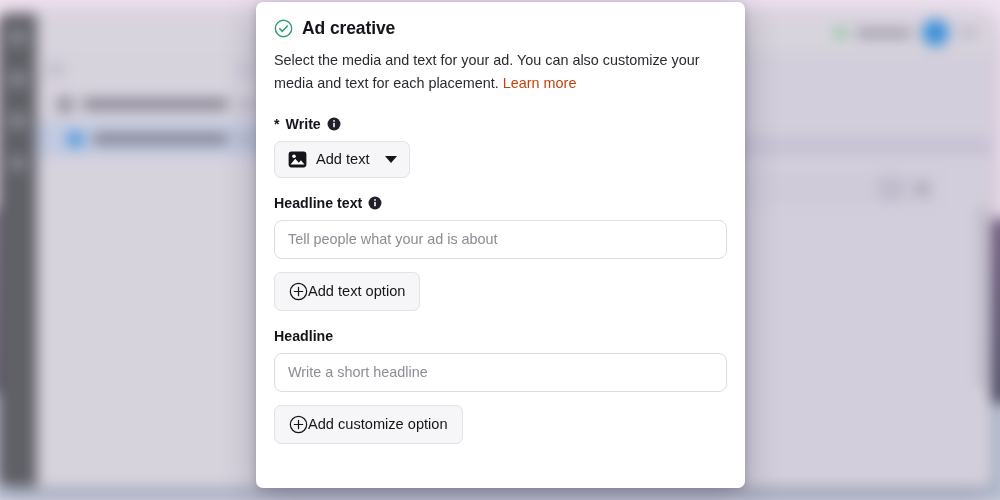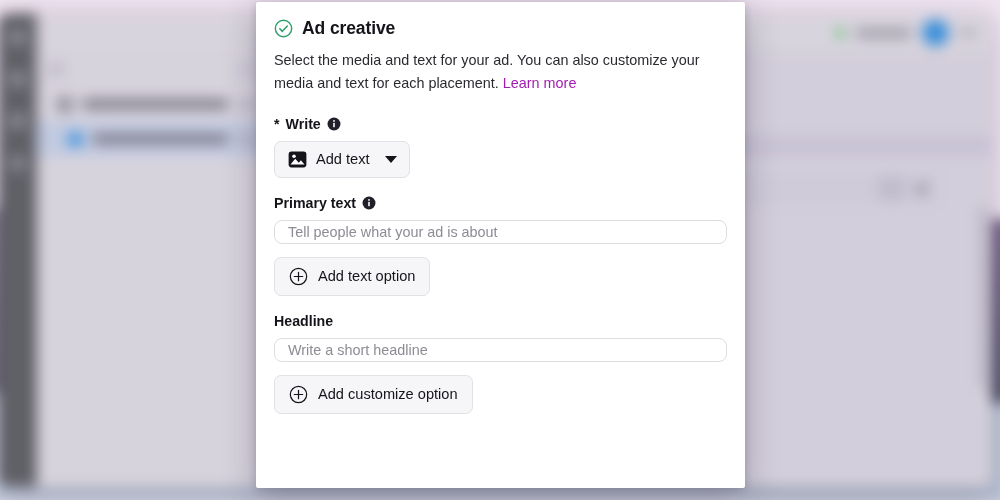--- a/index.html
+++ b/index.html
@@ -166,21 +166,21 @@
     inset: 0;
     background: rgba(255,255,255,0.12);
   }
   #ad-creative-modal {
     position: absolute;
     left: 256px;
     top: 2px;
     width: 489px;
     height: 486px;
     background: #ffffff;
-    border-radius: 2px;
+    border-radius: 7px;
     box-shadow: 0 10px 34px rgba(30,20,50,0.28), 0 2px 8px rgba(30,20,50,0.18);
     overflow: hidden;
     box-sizing: border-box;
     padding: 16px 18px 0 18px;
   }
 
   .modal-header {
     display: flex;
     align-items: center;
     gap: 9px;
@@ -198,41 +198,40 @@
     letter-spacing: -0.1px;
   }
   .modal-desc {
     font-size: 14.4px;
     line-height: 1.62;
     color: #2b2a31;
     margin: 0 0 20px 0;
     max-width: 452px;
   }
   .learn-more-link {
-    color: #a21caf;
+    color: #c2410c;
     text-decoration: none;
     cursor: pointer;
   }
 
   .field-label {
     font-size: 14.2px;
     font-weight: bold;
     color: #15141a;
     display: flex;
     align-items: center;
     gap: 6px;
     margin-bottom: 9px;
   }
   .req-star { color: #15141a; }
   .info-icon { width: 14px; height: 14px; display: block; flex: none; }
 
   .pill-button {
     display: inline-flex;
     align-items: center;
-    gap: 10px;
     background: #f6f6f8;
     border: 1px solid #e1e1e6;
     border-radius: 7px;
     padding: 9px 14px;
     font-size: 14.6px;
     color: #15141a;
     cursor: pointer;
     box-sizing: border-box;
   }
   #add-media-button { padding: 9px 12px 9px 13px; gap: 9px; }
@@ -243,21 +242,21 @@
     border-right: 6px solid transparent;
     border-top: 7px solid #15141a;
     margin-left: 6px;
   }
   .plus-circle-icon { width: 19px; height: 19px; display: block; flex: none; }
 
   .text-input {
     display: block;
     width: 100%;
     box-sizing: border-box;
-    height: 24px;
+    height: 39px;
     border: 1px solid #dcdce1;
     border-radius: 8px;
     background: #fff;
     font-family: "Liberation Sans", sans-serif;
     font-size: 14.4px;
     color: #15141a;
     padding: 0 13px;
     outline: none;
   }
   .text-input::placeholder { color: #8c8c94; }
@@ -364,21 +363,21 @@
         <circle cx="6.3" cy="5.6" r="1.9" fill="#ffffff"></circle>
         <path d="M2.6 14.4 L7.6 8.2 L11.4 12.4 L13.6 9.9 L17.4 14.4 Z" fill="#ffffff"></path>
       </svg>
       <span>Add text</span>
       <span class="chevron-down-icon"></span>
     </button>
   </div>
 
   <div class="section">
     <div class="field-label">
-      <span>Primary text</span>
+      <span>Headline text</span>
       <svg class="info-icon" viewBox="0 0 16 16">
         <circle cx="8" cy="8" r="7.4" fill="#20202b"></circle>
         <rect x="7.1" y="6.6" width="1.8" height="5.2" rx="0.7" fill="#ffffff"></rect>
         <circle cx="8" cy="4.5" r="1.05" fill="#ffffff"></circle>
       </svg>
     </div>
     <input class="text-input" type="text" placeholder="Tell people what your ad is about" style="">
     <div class="gap-sm"></div>
     <button class="pill-button">
       <svg class="plus-circle-icon" viewBox="0 0 20 20">

